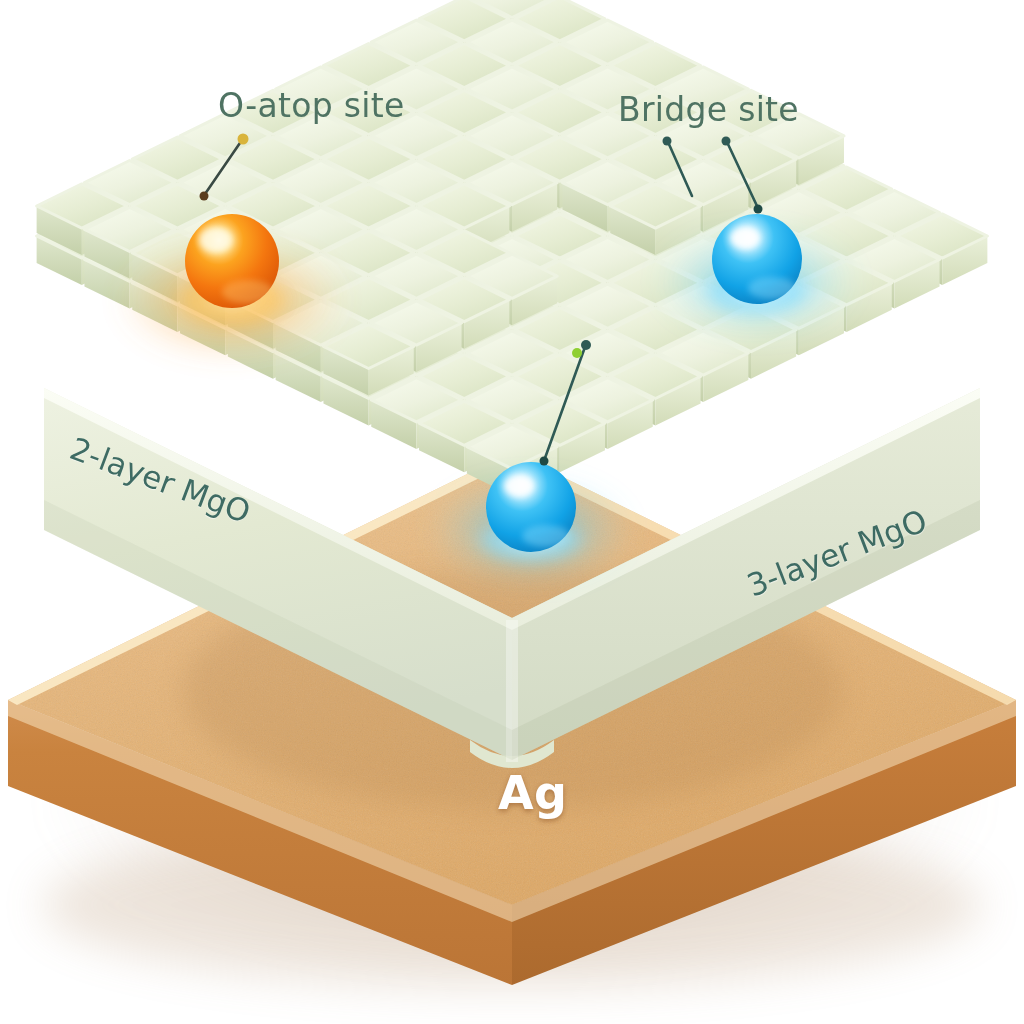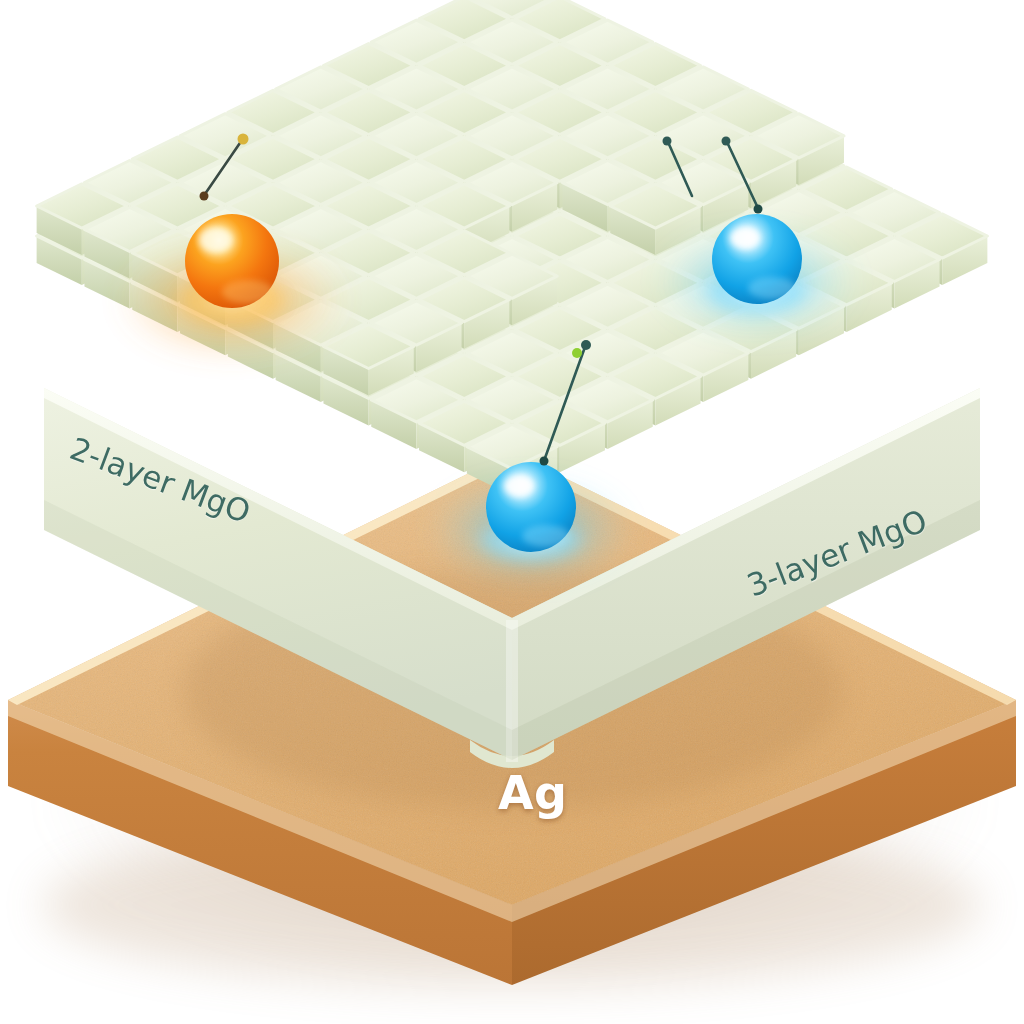--- a/index.html
+++ b/index.html
@@ -1097,17 +1097,19 @@
       <circle cx="726" cy="141" r="4.5" fill="#2f5a55"></circle>
       <circle cx="758" cy="209" r="4.5" fill="#1f4a45"></circle>
 
       <path d="M585,347 L545,458" stroke="#2f5a55" stroke-width="2.6" fill="none" stroke-linecap="round"></path>
       <circle cx="586" cy="345" r="5" fill="#2f5a55"></circle>
       <circle cx="577" cy="353" r="5" fill="#8fcf32"></circle>
       <circle cx="544" cy="461" r="4.5" fill="#1f4a45"></circle>
     </g>
   </svg>
 
+  <div class="lbl" id="lbl-oatop">O-atop site</div>
+  <div class="lbl" id="lbl-bridge">Bridge site</div>
   <div class="slabtext" id="lbl-2layer">2-layer MgO</div>
   <div class="slabtext" id="lbl-3layer">3-layer MgO</div>
   <div id="lbl-ag">Ag</div>
 
 </div>
 
 </body></html>

